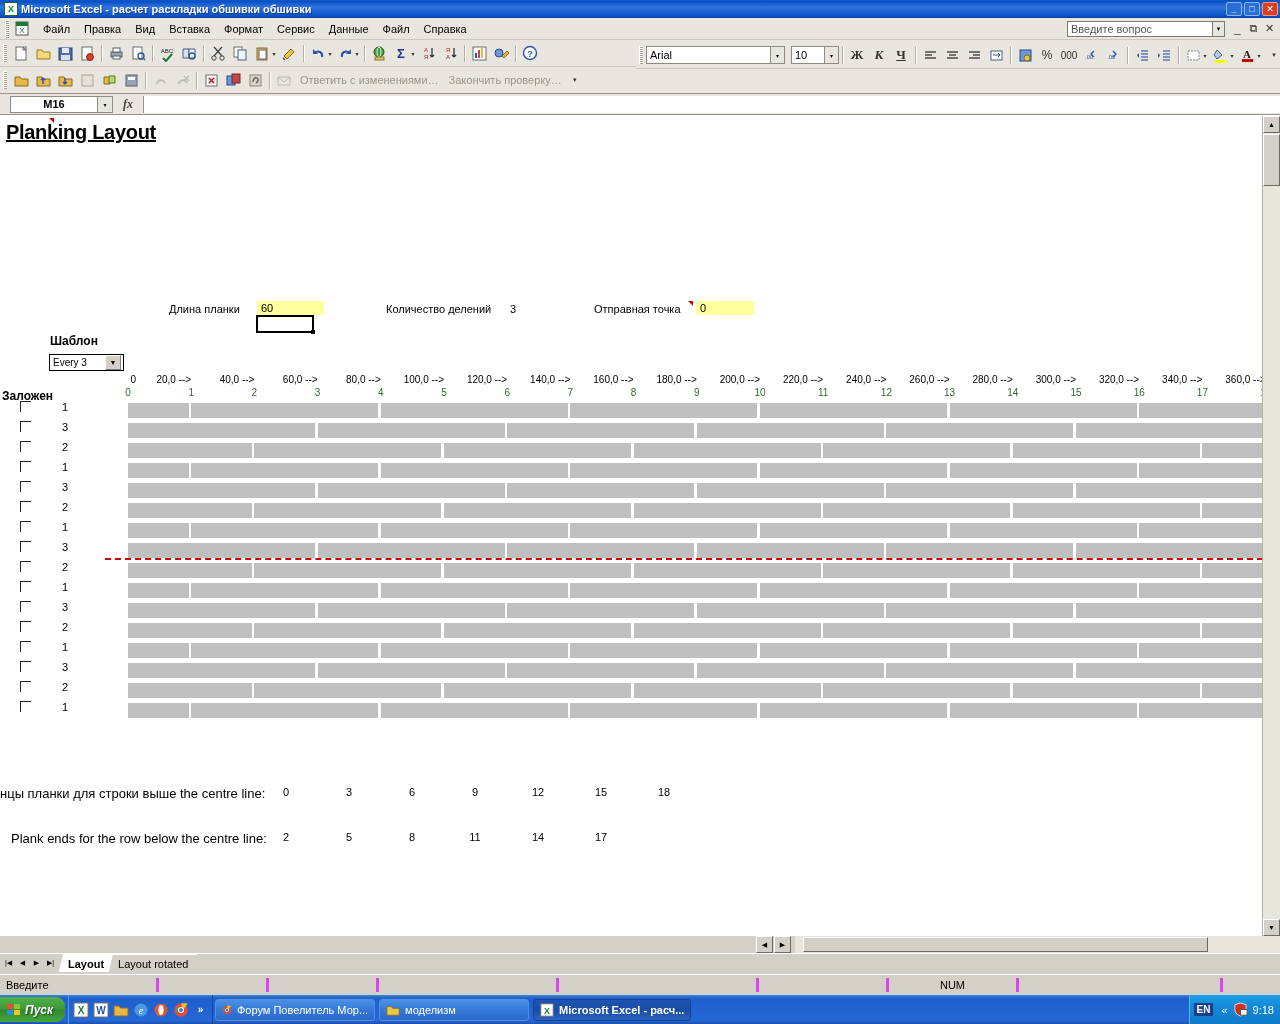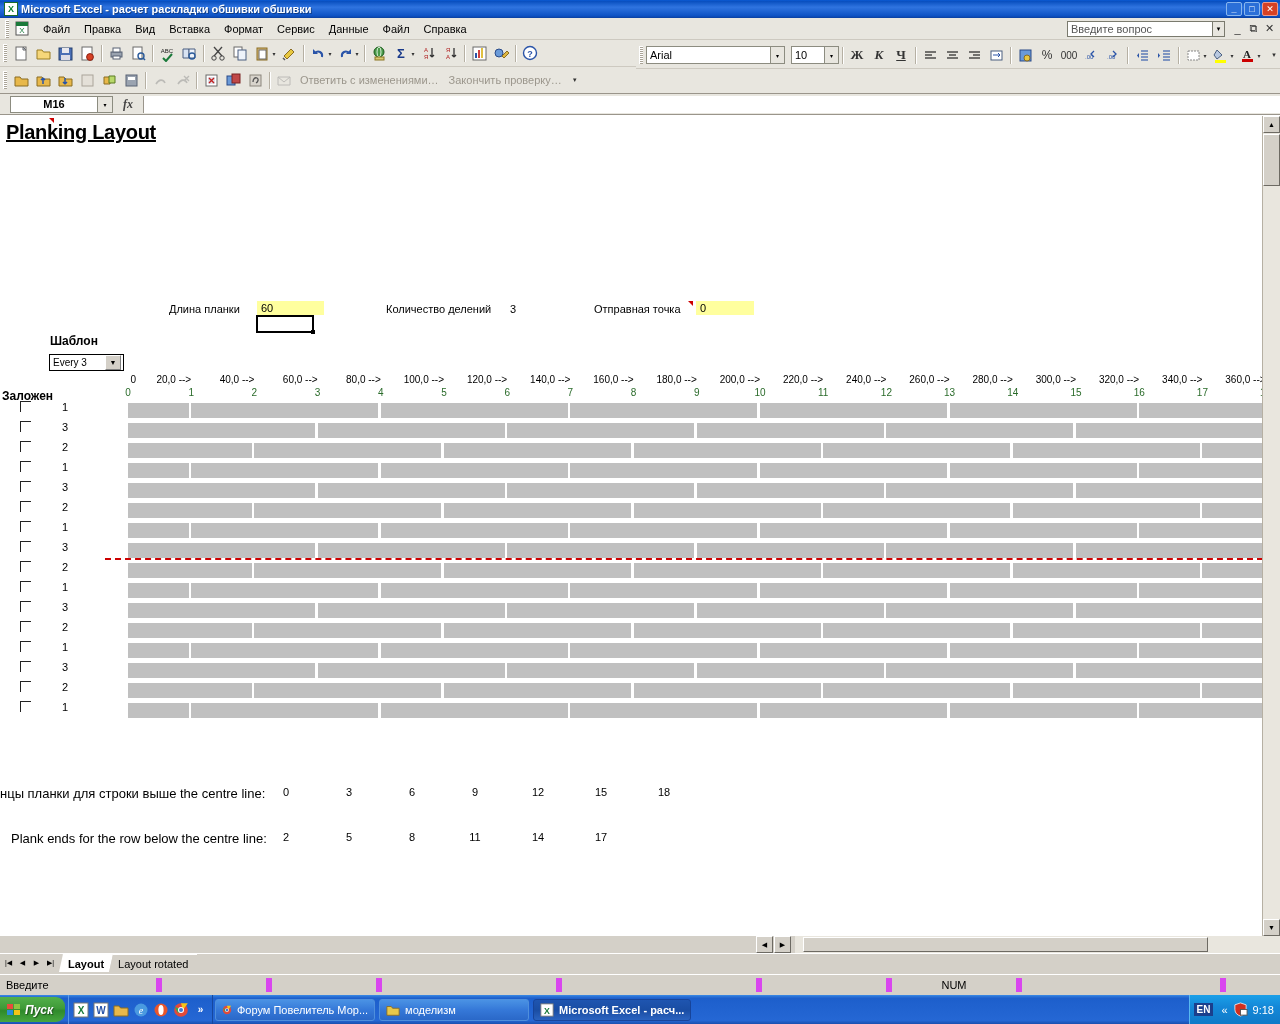--- a/index.html
+++ b/index.html
@@ -169,21 +169,21 @@
     background:#d4d0c8;border-top:1px solid #fff;
     clip-path:polygon(4px 0,100% 0,calc(100% - 4px) 100%,0 100%);
     margin-right:-4px;color:#000;
   }
   .tab.active{background:#fff;font-weight:bold;border-top:1px solid #fff;}
   .tabfill{flex:1;}
 
   
   .statusbar{height:20px;flex:0 0 20px;background:#d4d0c8;display:flex;align-items:center;
     border-top:1px solid #fff;font-size:11px;}
-  .st-cell{border-left:6px solid #d946ef;height:14px;display:flex;align-items:center;
+  .st-cell{border-left:3px solid #d946ef;height:14px;display:flex;align-items:center;
     padding:0 4px;box-sizing:border-box;}
   .st-ready{padding-left:6px;width:150px;}
 
   
   .taskbar{
     height:29px;flex:0 0 29px;
     background:linear-gradient(180deg,#3a8ce8 0%,#2a6fd4 6%,#1d5fcc 12%,#2567d4 88%,#1a4fae 100%);
     display:flex;align-items:center;
   }
   .startbtn{

